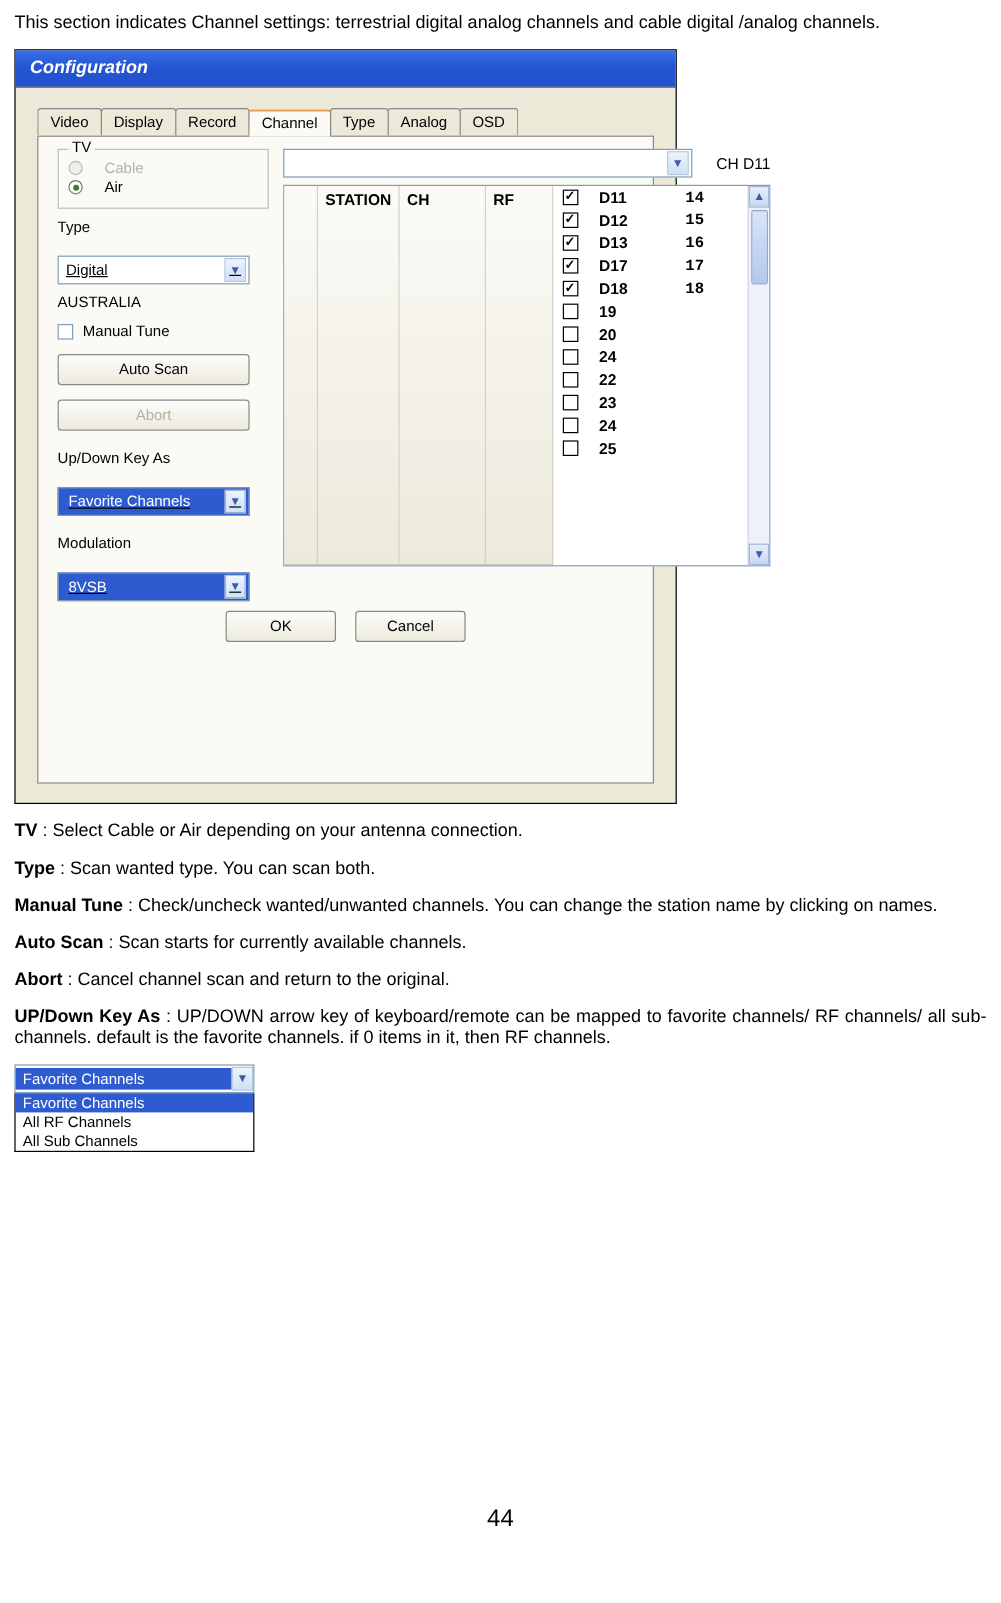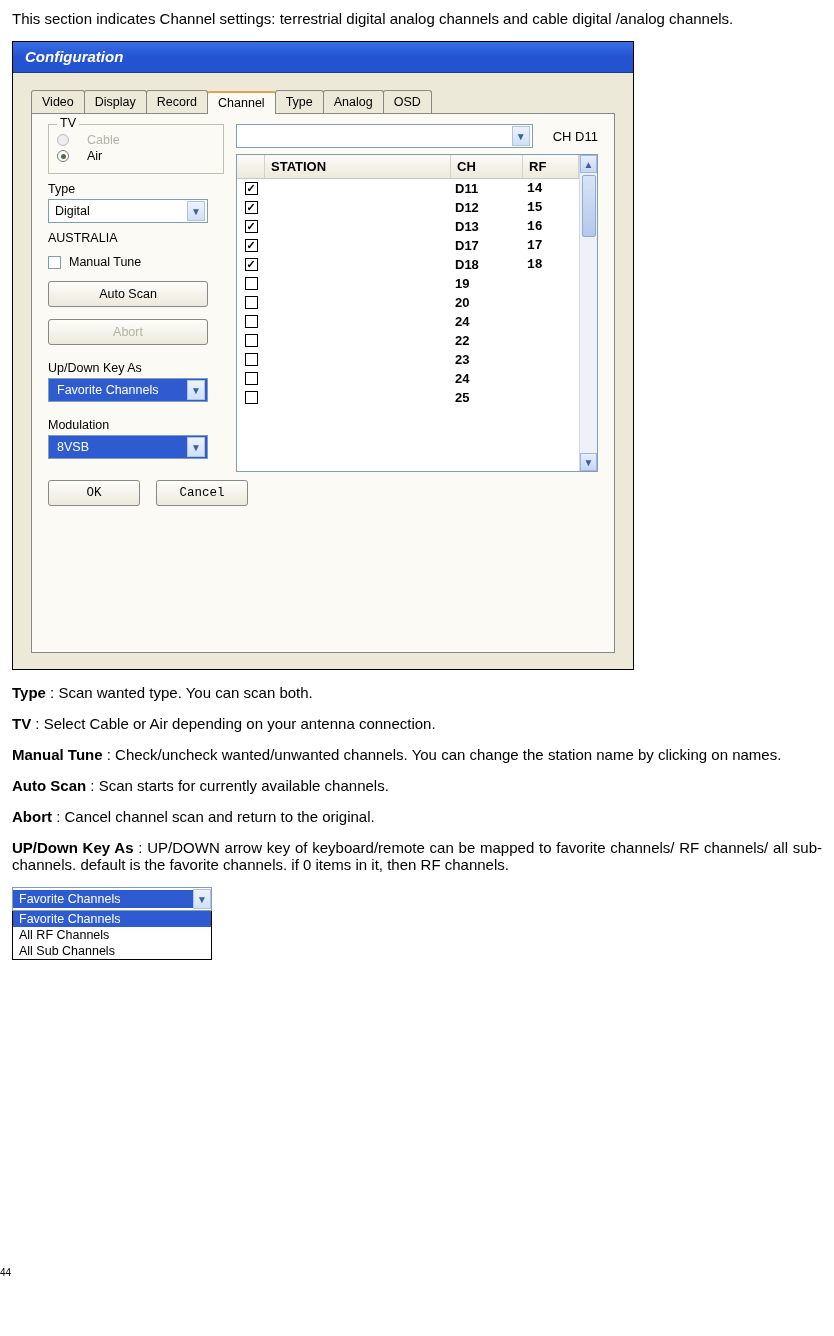--- a/index.html
+++ b/index.html
@@ -12,21 +12,21 @@
       color: #000;
       position: relative;
       padding-top: 10px;
     }
     .content { padding: 0 12px; }
     .section-heading { font-size: 16px; font-weight: bold; margin-bottom: 14px; }
     .section-heading .num { margin-right: 32px; }
     .intro { text-align: justify; margin-bottom: 14px; }
 
     .config-window {
-      width: 622px;
+      width: 552px;
       border: 1px solid #000;
       background: #ece9d8;
       margin-bottom: 14px;
       font-size: 13px;
       font-family: Tahoma, Arial, sans-serif;
     }
     .titlebar {
       height: 31px;
       background: linear-gradient(to bottom, #3a6ee7 0%, #2353d1 50%, #2353d1 100%);
       color: #fff;
@@ -92,21 +92,22 @@
     .label { font-size: 12.5px; margin-top: 8px; display: block; }
 
     .win-select {
       width: 160px;
       height: 24px;
       border: 1px solid #7e9db9;
       background: #fff;
       display: flex; align-items: center; justify-content: space-between;
       padding: 0 2px 0 6px;
       font-size: 12.5px;
-      margin-top: 3px;
+      margin-top: 17px;
+      text-decoration: underline;
     }
     .win-select.highlight { background: #2f5bd0; }
     .win-select.highlight .sel-text { background: #2f5bd0; color: #fff; padding: 1px 2px; }
     .dd-btn {
       width: 18px; height: 20px;
       border: 1px solid #b0c4de;
       background: linear-gradient(#eef3fb, #cfe0f7);
       display: inline-flex; align-items: center; justify-content: center;
       font-size: 10px; color: #3b5ea8;
     }
@@ -147,58 +148,58 @@
       border-bottom: 1px solid #c8c8c0;
       background: linear-gradient(#fbfaf7, #eceadb);
       font-weight: bold;
       font-size: 13px;
     }
     .ch-header > div { padding: 4px 6px; border-right: 1px solid #d4d2c6; }
     .col-chk { width: 28px; }
     .col-station { flex: 1; }
     .col-ch { width: 72px; text-align: left; }
     .col-rf { width: 56px; text-align: left; }
-    .ch-rows-wrap { flex: 1; display: flex; flex-direction: column; }
+    .ch-rows-wrap { flex: 1; display: flex; flex-direction: row; }
     .ch-rows { flex: 1; overflow: hidden; }
     .ch-row { display: flex; font-weight: bold; font-size: 13px; padding: 2px 0; }
     .ch-row .col-chk { display: flex; align-items: center; justify-content: center; }
     .lchk { width: 13px; height: 13px; border: 1.5px solid #000; background: #fff; display:inline-flex; align-items:center; justify-content:center; font-size:11px; line-height:1; }
     .ch-row .col-station { padding-left: 6px; }
     .ch-row .col-ch { text-align: left; padding-left: 4px; }
     .ch-row .col-rf { text-align: left; padding-left: 4px; font-family: Liberation Mono, monospace; }
     .vscroll {
       width: 18px;
       background: #eef1f7;
       border-left: 1px solid #cfd6e4;
       display: flex; flex-direction: column;
     }
     .vscroll .arrow { width: 100%; height: 18px; background: linear-gradient(#e8eefb,#c7d7f2); border: 1px solid #9fb7dc; display:flex; align-items:center; justify-content:center; font-size:10px; color:#3b5ea8; }
     .vscroll .thumb { width: 14px; margin: 2px auto; flex: 0 0 62px; background: linear-gradient(#d9e4f6,#b3c8ec); border:1px solid #8fa9d4; border-radius:2px; }
     .vscroll .track { flex: 1; }
 
-    .bottom-row { display:flex; justify-content:flex-start; gap:16px; margin-top: 8px; font-family: Liberation Mono, monospace; }
+    .bottom-row { display:flex; justify-content:center; gap:16px; margin-top: 8px; }
     .bottom-row .ok-btn, .bottom-row .cancel-btn {
       width: 92px; height: 26px; border:1px solid #888; border-radius:3px;
       background: linear-gradient(#fdfdfb, #eceadb); text-align:center; line-height:24px; font-size:12.5px;
     }
 
     .desc-para { margin-bottom: 14px; text-align: justify; }
     .desc-para .term { font-weight: bold; }
 
     .small-dd-fig { width: 200px; margin-top: 4px; font-family: Tahoma, Arial, sans-serif; font-size: 12.5px; }
     .small-dd-head {
       display: flex; align-items: center;
       border: 1px solid #7e9db9; height: 24px; background:#fff;
     }
     .small-dd-head .txt { flex:1; background:#2f5bd0; color:#fff; padding: 2px 6px; }
     .small-dd-list { border: 1px solid #000; border-top: none; background:#fff; }
     .small-dd-list .opt { padding: 1px 6px; }
     .small-dd-list .opt.sel { background:#2f5bd0; color:#fff; }
 
-    .page-num { position: absolute; bottom: 58px; left: 0; width: 100%; text-align: left; font-size: 10px; }
+    .page-num { position: absolute; bottom: 58px; left: 0; width: 100%; text-align: center; font-size: 20px; }
   </style>
 </head>
 <body>
 
 <div class="content">
 
 
   <p class="intro">This section indicates Channel settings: terrestrial digital analog channels and cable digital /analog channels.</p>
 
   <div class="config-window">
@@ -389,22 +390,22 @@
         </div>
 
         <div class="bottom-row">
           <div class="ok-btn">OK</div>
           <div class="cancel-btn">Cancel</div>
         </div>
       </div>
     </div>
   </div>
 
+  <p class="desc-para"><span class="term">TV</span><span> : Select Cable or Air depending on your antenna connection.</span></p>
   <p class="desc-para"><span class="term">Type</span><span> : Scan wanted type. You can scan both.</span></p>
-  <p class="desc-para"><span class="term">TV</span><span> : Select Cable or Air depending on your antenna connection.</span></p>
   <p class="desc-para"><span class="term">Manual Tune</span><span> : Check/uncheck wanted/unwanted channels. You can change the station name by clicking on names.</span></p>
   <p class="desc-para"><span class="term">Auto Scan</span><span> : Scan starts for currently available channels.</span></p>
   <p class="desc-para"><span class="term">Abort</span><span> : Cancel channel scan and return to the original.</span></p>
   <p class="desc-para"><span class="term">UP/Down Key As</span><span> : UP/DOWN arrow key of keyboard/remote can be mapped to favorite channels/ RF channels/ all sub-channels. default is the favorite channels. if 0 items in it, then RF channels.</span></p>
 
   <div class="small-dd-fig">
     <div class="small-dd-head">
       <span class="txt">Favorite Channels</span>
       <span class="dd-btn">▼</span>
     </div>

